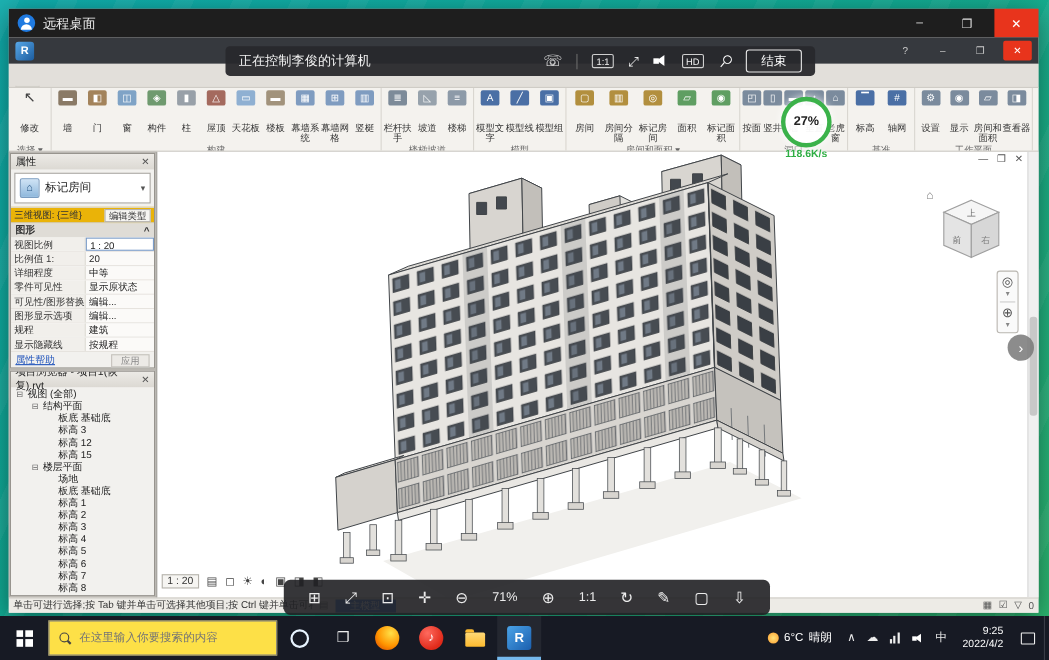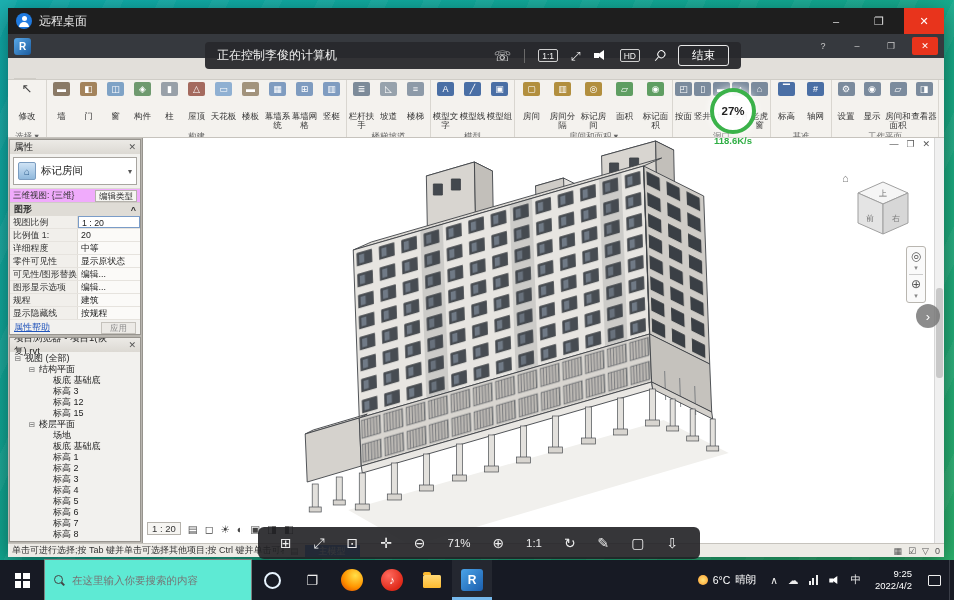--- a/index.html
+++ b/index.html
@@ -40,21 +40,21 @@
 .leftcol{width:134px;display:flex;flex-direction:column;gap:2px;padding:1px;background:#b9b6b0}
 .palette{background:#f2f1ee;border:1px solid #97948e;display:flex;flex-direction:column;min-height:0;overflow:hidden}
 .properties{height:196px;flex:none}
 .browser{flex:1}
 .pal-head{height:14px;background:linear-gradient(#eceae6,#dcd9d3);display:flex;align-items:center;justify-content:space-between;padding:0 4px;font-size:9.5px;color:#222;flex:none}
 .pal-close{color:#555;font-size:9px}
 .typebox{margin:3px;height:28px;background:#fff;border:1px solid #a8a5a0;display:flex;align-items:center;gap:5px;padding:0 4px;flex:none}
 .type-icon{width:18px;height:18px;background:linear-gradient(#cfe3f5,#8fb8dc);border:1px solid #7a9cc0;border-radius:2px;font-size:10px;text-align:center;line-height:17px;color:#2d5c8a}
 .type-name{flex:1;font-size:10.5px;color:#222;overflow:hidden;white-space:nowrap}
 .type-chev{color:#555;font-size:8px}
-.instrow{height:15px;display:flex;align-items:center;border-top:1px solid #dcd9d4;border-bottom:1px solid #cfccc6;font-size:8.5px;color:#333;padding:0 3px;gap:3px;background:#f0abfc;flex:none}
+.instrow{height:15px;display:flex;align-items:center;border-top:1px solid #dcd9d4;border-bottom:1px solid #cfccc6;font-size:8.5px;color:#333;padding:0 3px;gap:3px;background:#eab308;flex:none}
 .inst-name{flex:1;overflow:hidden;white-space:nowrap}
 .edit-type{border:1px solid #b5b2ac;background:#f6f5f2;padding:0 3px;font-size:8.5px;height:12px;line-height:10px;white-space:nowrap}
 .sectionrow{height:13px;background:#dfdcd6;font-size:9px;font-weight:bold;color:#333;display:flex;align-items:center;justify-content:space-between;padding:0 4px;flex:none}
 .prow{display:flex;height:13px;font-size:8.8px;border-bottom:1px solid #e6e3de;background:#fbfaf8}
 .plab{width:68px;background:#f1efeb;border-right:1px solid #dedbd5;padding:0 3px;line-height:12px;overflow:hidden;white-space:nowrap;color:#333;flex:none}
 .pval{flex:1;padding:0 3px;line-height:12px;overflow:hidden;white-space:nowrap;color:#222}
 .prow.boxed .pval{border:1px solid #7a9cc8;background:#fff}
 .pal-foot{margin-top:auto;height:15px;display:flex;align-items:center;justify-content:space-between;padding:0 4px;font-size:9px;flex:none}
 .prop-help{color:#2255bb;text-decoration:underline}
 .apply-btn{color:#888;border:1px solid #c5c2bc;background:#eceae6;padding:0 8px;font-size:8.5px;height:12px;line-height:11px}
@@ -98,21 +98,21 @@
 .netbadge{position:absolute;left:697px;top:80px;width:56px;display:flex;flex-direction:column;align-items:center;z-index:25}
 .ring{width:46px;height:46px;border-radius:50%;border:4px solid #3bb24a;background:rgba(255,255,255,.95);display:flex;align-items:center;justify-content:center;font-size:11.5px;font-weight:bold;color:#222;box-shadow:0 0 8px rgba(255,255,255,.9)}
 .speed{margin-top:1px;font-size:9.5px;color:#2fae44;font-weight:bold;text-shadow:0 0 3px #fff,0 0 3px #fff}
 .floatbar{position:absolute;left:250px;top:519px;width:442px;height:32px;background:rgba(32,32,36,.9);border-radius:6px;display:flex;align-items:center;justify-content:space-evenly;z-index:28;color:#ececec}
 .fb{font-size:14px}
 .fb-text{font-size:11.5px}
 #taskbar{position:absolute;left:0;bottom:0;width:954px;height:40px;background:#171a24;display:flex;align-items:center;z-index:40}
 .tb-start{width:44px;height:40px;display:flex;align-items:center;justify-content:center}
 .winlogo{width:15px;height:15px;display:grid;grid-template-columns:1fr 1fr;grid-template-rows:1fr 1fr;gap:1.5px}
 .winlogo i{background:#fff}
-.searchbox{width:208px;height:42px;background:#5eead4;border:1px solid #7e7e7e;display:flex;align-items:center;gap:7px;padding:0 9px}
+.searchbox{width:208px;height:32px;background:#fde047;border:1px solid #7e7e7e;display:flex;align-items:center;gap:7px;padding:0 9px}
 .mag{width:11px;height:11px;position:relative;flex:none}
 .mag::before{content:"";position:absolute;width:7px;height:7px;border:1.5px solid #444;border-radius:50%}
 .mag::after{content:"";position:absolute;width:4px;height:1.5px;background:#444;transform:rotate(45deg);left:7px;top:8px}
 .search-input{border:none;outline:none;background:transparent;font-size:10.5px;color:#4b4b4b;width:100%;font-family:inherit}
 .tb-app{width:40px;height:40px;display:flex;align-items:center;justify-content:center}
 .tb-app.active{box-shadow:inset 0 -3px 0 #76b9ed;background:rgba(255,255,255,.06)}
 .cortana{width:17px;height:17px;border-radius:50%;border:2px solid #e8f4ff}
 .taskview{color:#eee;font-size:13px}
 .ff{width:22px;height:22px;border-radius:50%;background:radial-gradient(circle at 65% 30%,#ffe047,#ff9500 55%,#e55b00 85%)}
 .redapp{width:22px;height:22px;border-radius:50%;background:radial-gradient(circle at 35% 30%,#ff6a5e,#e02a1a 70%);color:#fff;font-size:11px;text-align:center;line-height:22px}

